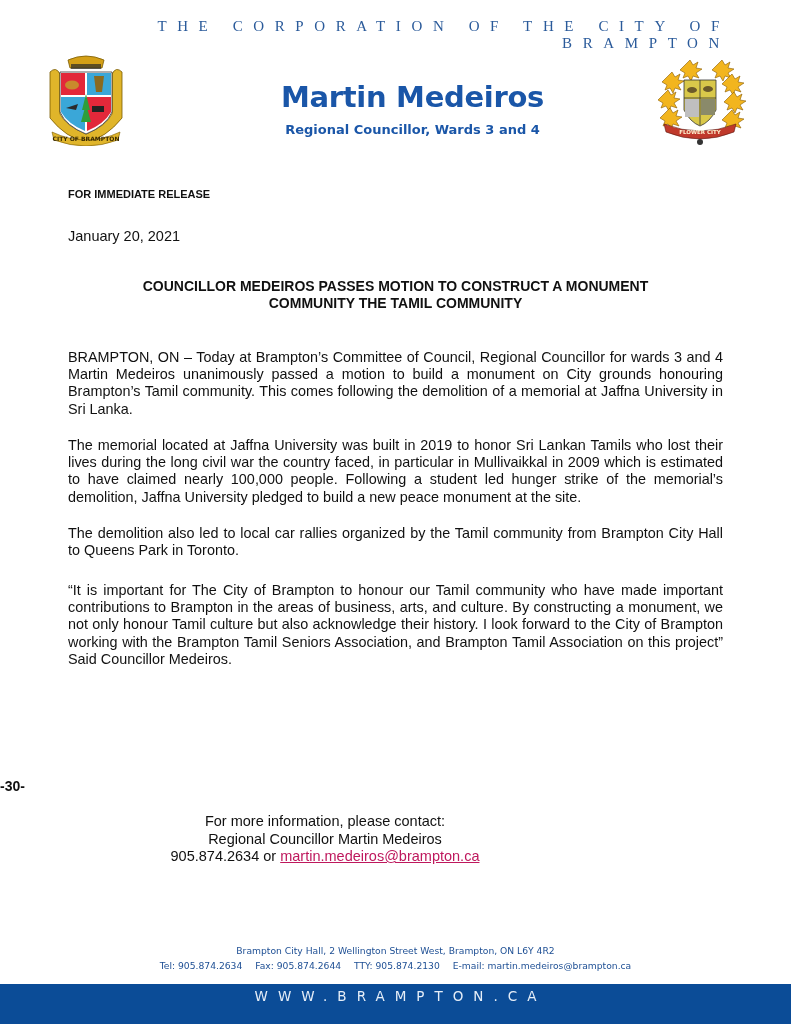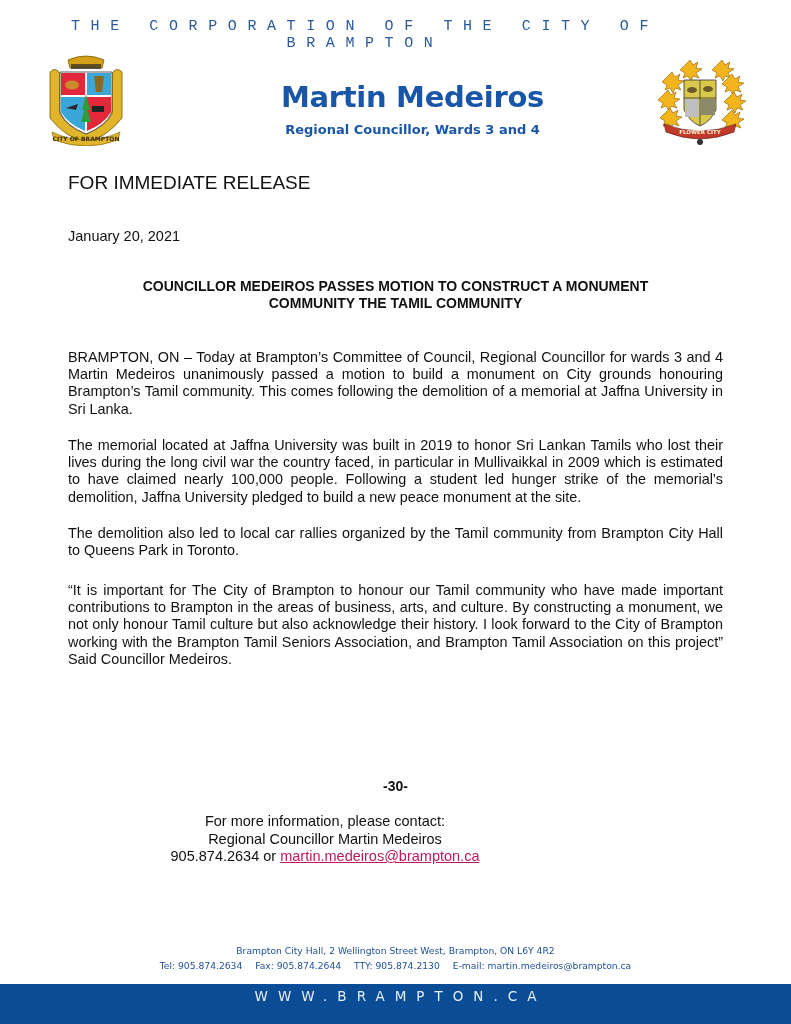--- a/index.html
+++ b/index.html
@@ -1,32 +1,32 @@
 <!DOCTYPE html>
 <html><head>
 <meta charset="utf-8">
 <style>
   html, body { margin: 0; padding: 0; background: #ffffff; }
   body { width: 791px; height: 1024px; position: relative; overflow: hidden; font-family: "Liberation Sans", sans-serif; color: #111; }
-  .top-banner { position: absolute; top: 18px; left: 0; width: 730px; text-align: center; font-family: Liberation Mono, monospace; font-size: 15px; letter-spacing: 10.6px; color: #2a5a9a; font-weight: normal; }
+  .top-banner { position: absolute; top: 18px; left: 0; width: 730px; text-align: right; font-family: Liberation Serif, serif; font-size: 15px; letter-spacing: 10.6px; color: #2a5a9a; font-weight: normal; }
   .crest-left { position: absolute; left: 46px; top: 54px; width: 80px; height: 92px; }
   .crest-right { position: absolute; left: 654px; top: 58px; width: 92px; height: 88px; }
   .header-name { position: absolute; top: 80px; left: 0; width: 791px; text-align: center; padding-left: 13px; }
   .header-name .name { font-family: "DejaVu Sans", sans-serif; font-weight: bold; font-size: 29px; color: #1a56a8; letter-spacing: -0.3px; display: block; margin-left: 8px; }
   .header-name .role { font-family: "DejaVu Sans", sans-serif; font-weight: bold; font-size: 13px; color: #1a56a8; display: block; margin-top: 8px; margin-left: 8px; }
-  .release { position: absolute; left: 68px; top: 172px; font-weight: normal; font-size: 19px; }
+  .release { position: absolute; left: 68px; top: 188px; font-weight: bold; font-size: 11px; }
   .date { position: absolute; left: 68px; top: 228px; font-size: 14.5px; }
   .headline { position: absolute; left: 68px; width: 655px; top: 278px; text-align: center; font-weight: bold; font-size: 14px; line-height: 17px; }
   .para { position: absolute; left: 68px; width: 655px; font-size: 14.4px; line-height: 17.2px; text-align: justify; }
   .para .lead { font-weight: normal; }
   .p1 { top: 349px; }
   .p2 { top: 437px; }
   .p3 { top: 525px; }
   .p4 { top: 582px; }
-  .end-mark { position: absolute; top: 778px; left: 0; width: 791px; text-align: center; font-weight: bold; font-size: 14px; }
+  .end-mark { position: absolute; top: 778px; left: 0; width: 791px; text-align: left; font-weight: bold; font-size: 14px; }
   .contact { position: absolute; top: 813px; left: 0; width: 650px; text-align: center; font-size: 14.5px; line-height: 17.5px; }
   .contact a { color: #be185d; text-decoration: underline; text-align: center; }
   .footer-address { position: absolute; top: 943px; left: 0; width: 791px; text-align: center; font-family: "DejaVu Sans", sans-serif; font-size: 9.2px; color: #1e4f94; line-height: 15px; }
   .footer-address .row2 span { margin: 8px 5px; }
   .footer-bar { position: absolute; left: 0; top: 984px; width: 791px; height: 40px; background: #0b4c97; }
   .footer-bar .url { display: block; text-align: center; margin-top: 4px; color: #e6eef8; font-family: "DejaVu Sans", sans-serif; font-size: 13.5px; letter-spacing: 10px; padding-left: 10px; }
 </style>
 </head>
 <body>
 

